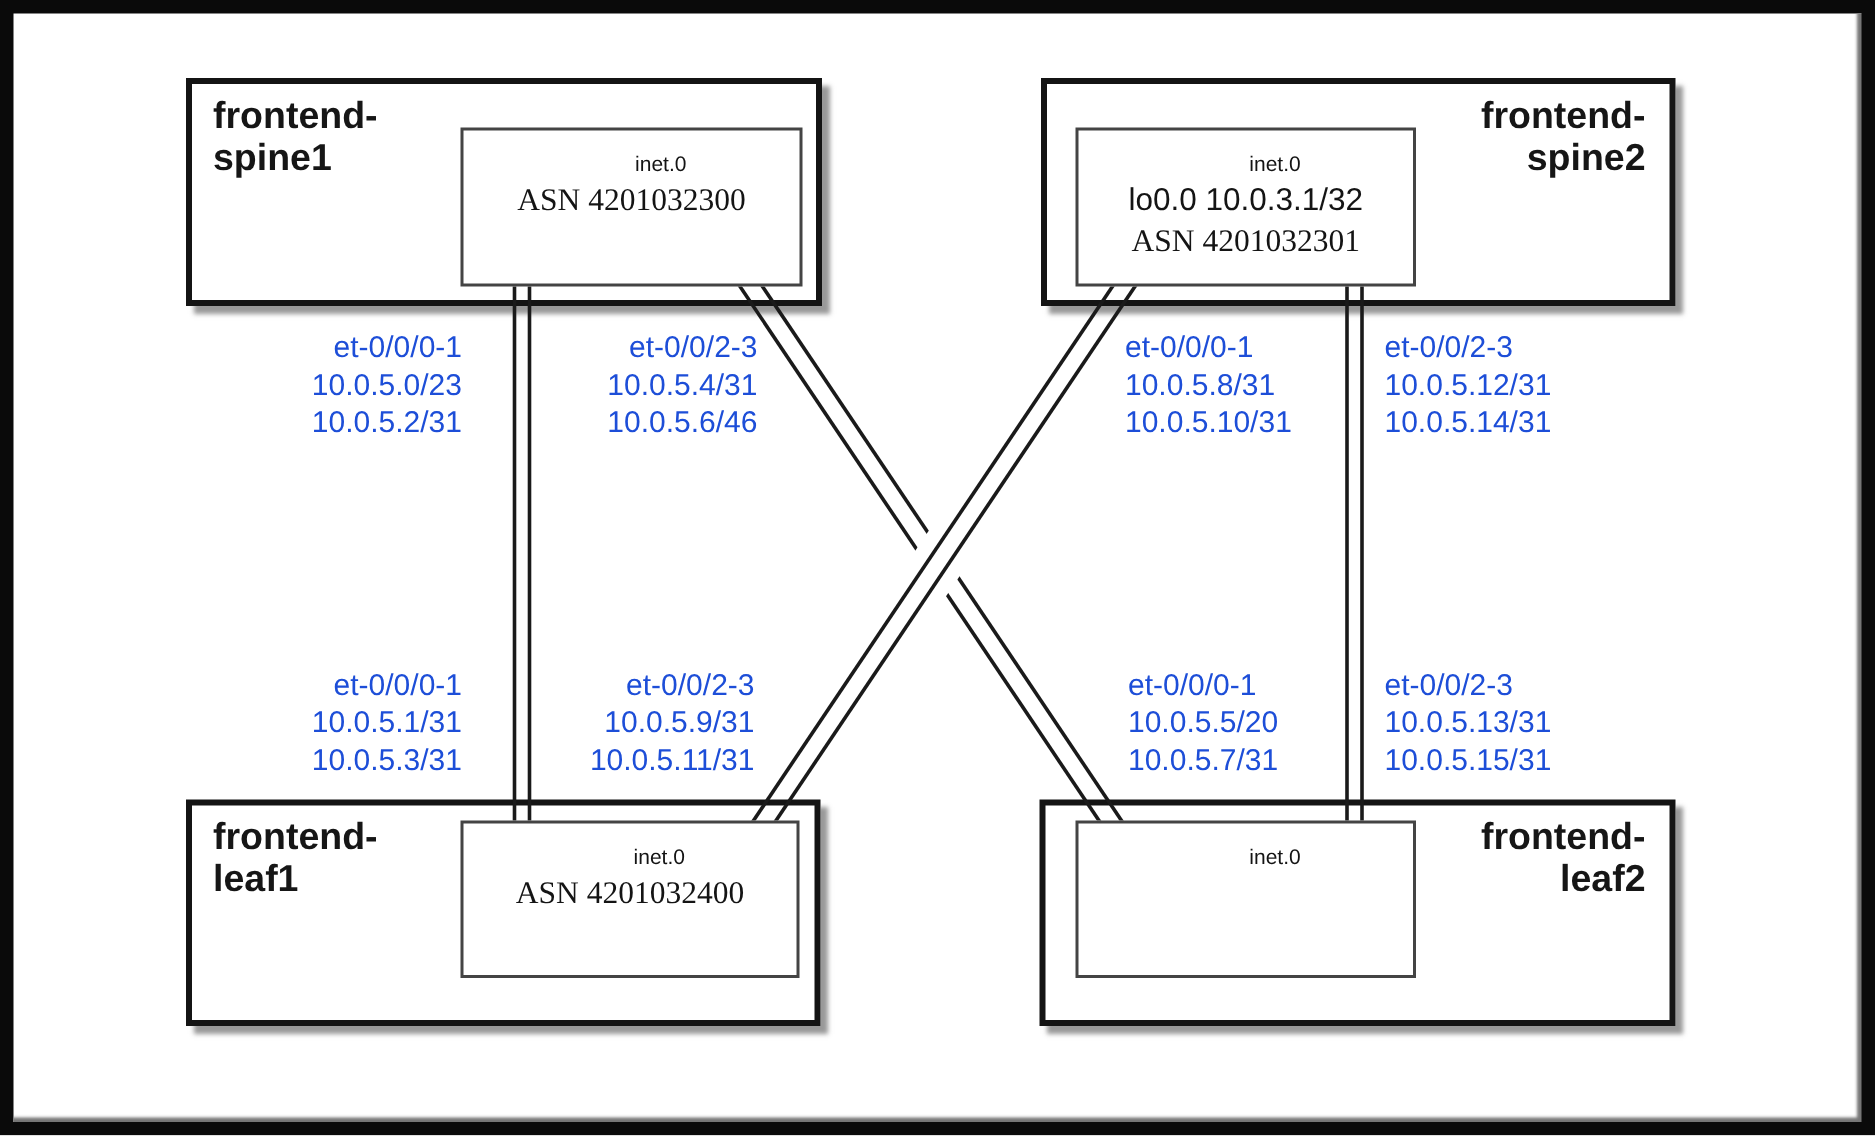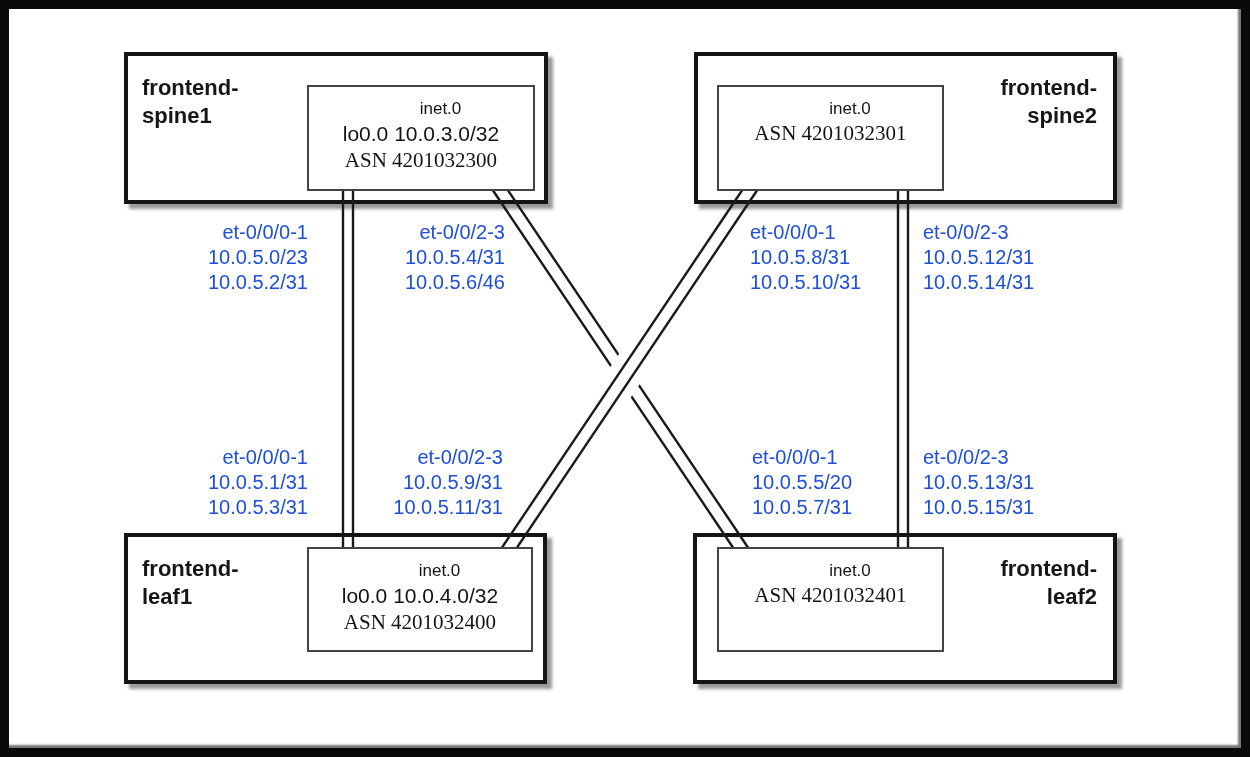--- a/index.html
+++ b/index.html
@@ -28,22 +28,22 @@
     box-sizing: border-box;
     box-shadow: 5px 5px 3px rgba(70,70,70,0.55);
     z-index: 1;
   }
   #node-spine1 { left: 124px; top: 52px;  width: 424px; height: 152px; }
   #node-spine2 { left: 694px; top: 52px;  width: 423px; height: 152px; }
   #node-leaf1  { left: 124px; top: 533px; width: 423px; height: 151px; }
   #node-leaf2  { left: 693px; top: 533px; width: 424px; height: 151px; }
   .node-title {
     position: absolute;
-    top: 18px;
-    font-size: 22px;
+    top: 7px;
+    font-size: 25px;
     font-weight: bold;
     line-height: 28px;
     color: #161616;
   }
   .node-title.align-left  { left: 14px;  text-align: left; }
   .node-title.align-right { right: 16px; text-align: right; }
   .links-svg {
     position: absolute;
     left: 0; top: 0;
     width: 1250px;
@@ -55,21 +55,21 @@
     background: #fff;
     border: 2.5px solid #444444;
     box-sizing: border-box;
     text-align: center;
     z-index: 3;
   }
   #rt-spine1 { left: 307px; top: 85px;  width: 228px; height: 106px; }
   #rt-spine2 { left: 717px; top: 85px;  width: 227px; height: 106px; }
   #rt-leaf1  { left: 307px; top: 547px; width: 226px; height: 105px; }
   #rt-leaf2  { left: 717px; top: 547px; width: 227px; height: 105px; }
-  .rt-name { font-size: 17px; line-height: 22px; margin-top: 11px; padding-left: 39px; }
+  .rt-name { font-size: 14px; line-height: 22px; margin-top: 11px; padding-left: 39px; }
   .rt-lo   { font-size: 21px; line-height: 27px; }
   .rt-asn  { font-size: 21px; line-height: 27px; font-family: Liberation Serif, serif; }
   .if-label {
     position: absolute;
     font-size: 20px;
     line-height: 25px;
     color: #1d4ed8;
     z-index: 4;
     white-space: nowrap;
   }
@@ -126,35 +126,33 @@
 
     <line x1="343" y1="186" x2="343" y2="553" stroke="#1a1a1a" stroke-width="2.4"></line>
     <line x1="353" y1="186" x2="353" y2="553" stroke="#1a1a1a" stroke-width="2.4"></line>
 
     <line x1="898" y1="186" x2="898" y2="553" stroke="#1a1a1a" stroke-width="2.4"></line>
     <line x1="908" y1="186" x2="908" y2="553" stroke="#1a1a1a" stroke-width="2.4"></line>
   </svg>
 
   <div class="rt-box" id="rt-spine1">
     <div class="rt-name">inet.0</div>
-    <div class="rt-lo">lo0.0 10.0.3.0/32</div>
     <div class="rt-asn">ASN 4201032300</div>
   </div>
   <div class="rt-box" id="rt-spine2">
     <div class="rt-name">inet.0</div>
+    <div class="rt-lo">lo0.0 10.0.3.1/32</div>
     <div class="rt-asn">ASN 4201032301</div>
   </div>
   <div class="rt-box" id="rt-leaf1">
     <div class="rt-name">inet.0</div>
-    <div class="rt-lo">lo0.0 10.0.4.0/32</div>
     <div class="rt-asn">ASN 4201032400</div>
   </div>
   <div class="rt-box" id="rt-leaf2">
     <div class="rt-name">inet.0</div>
-    <div class="rt-asn">ASN 4201032401</div>
   </div>
 
   <div class="if-label align-right" id="lbl-s1-left">
     <div>et-0/0/0-1</div>
     <div>10.0.5.0/23</div>
     <div>10.0.5.2/31</div>
   </div>
   <div class="if-label align-right" id="lbl-s1-right">
     <div>et-0/0/2-3</div>
     <div>10.0.5.4/31</div>

